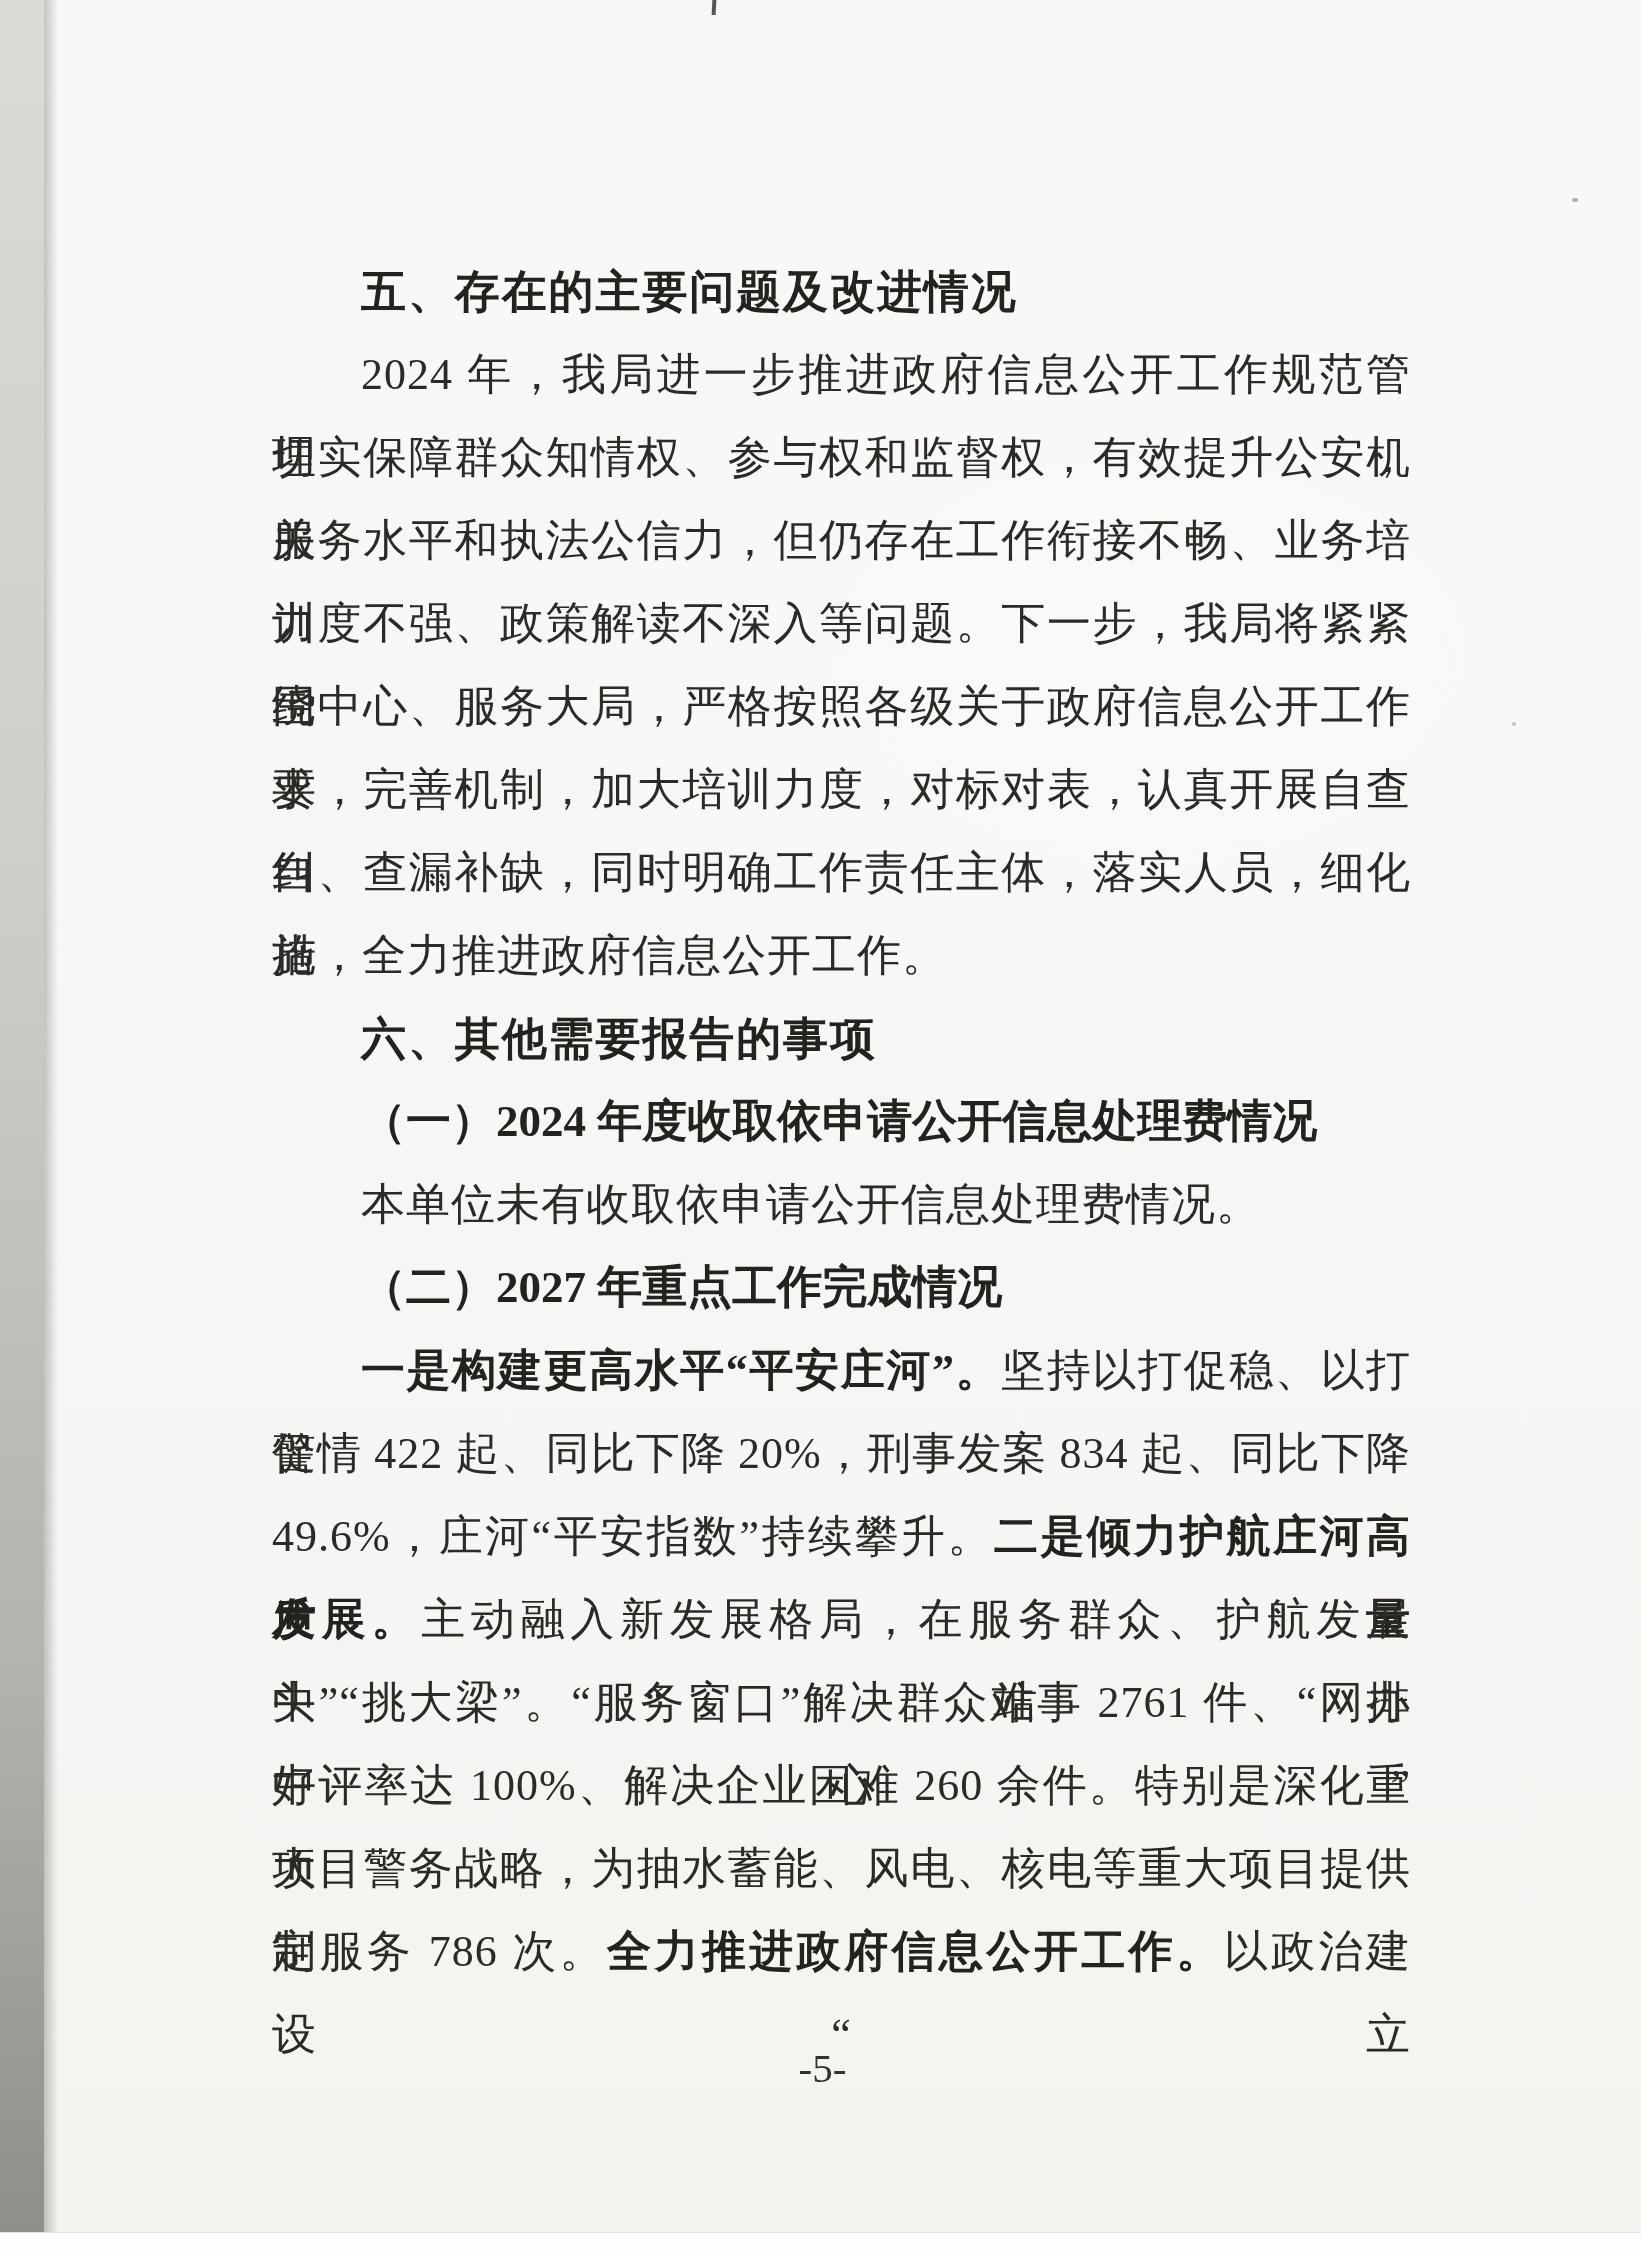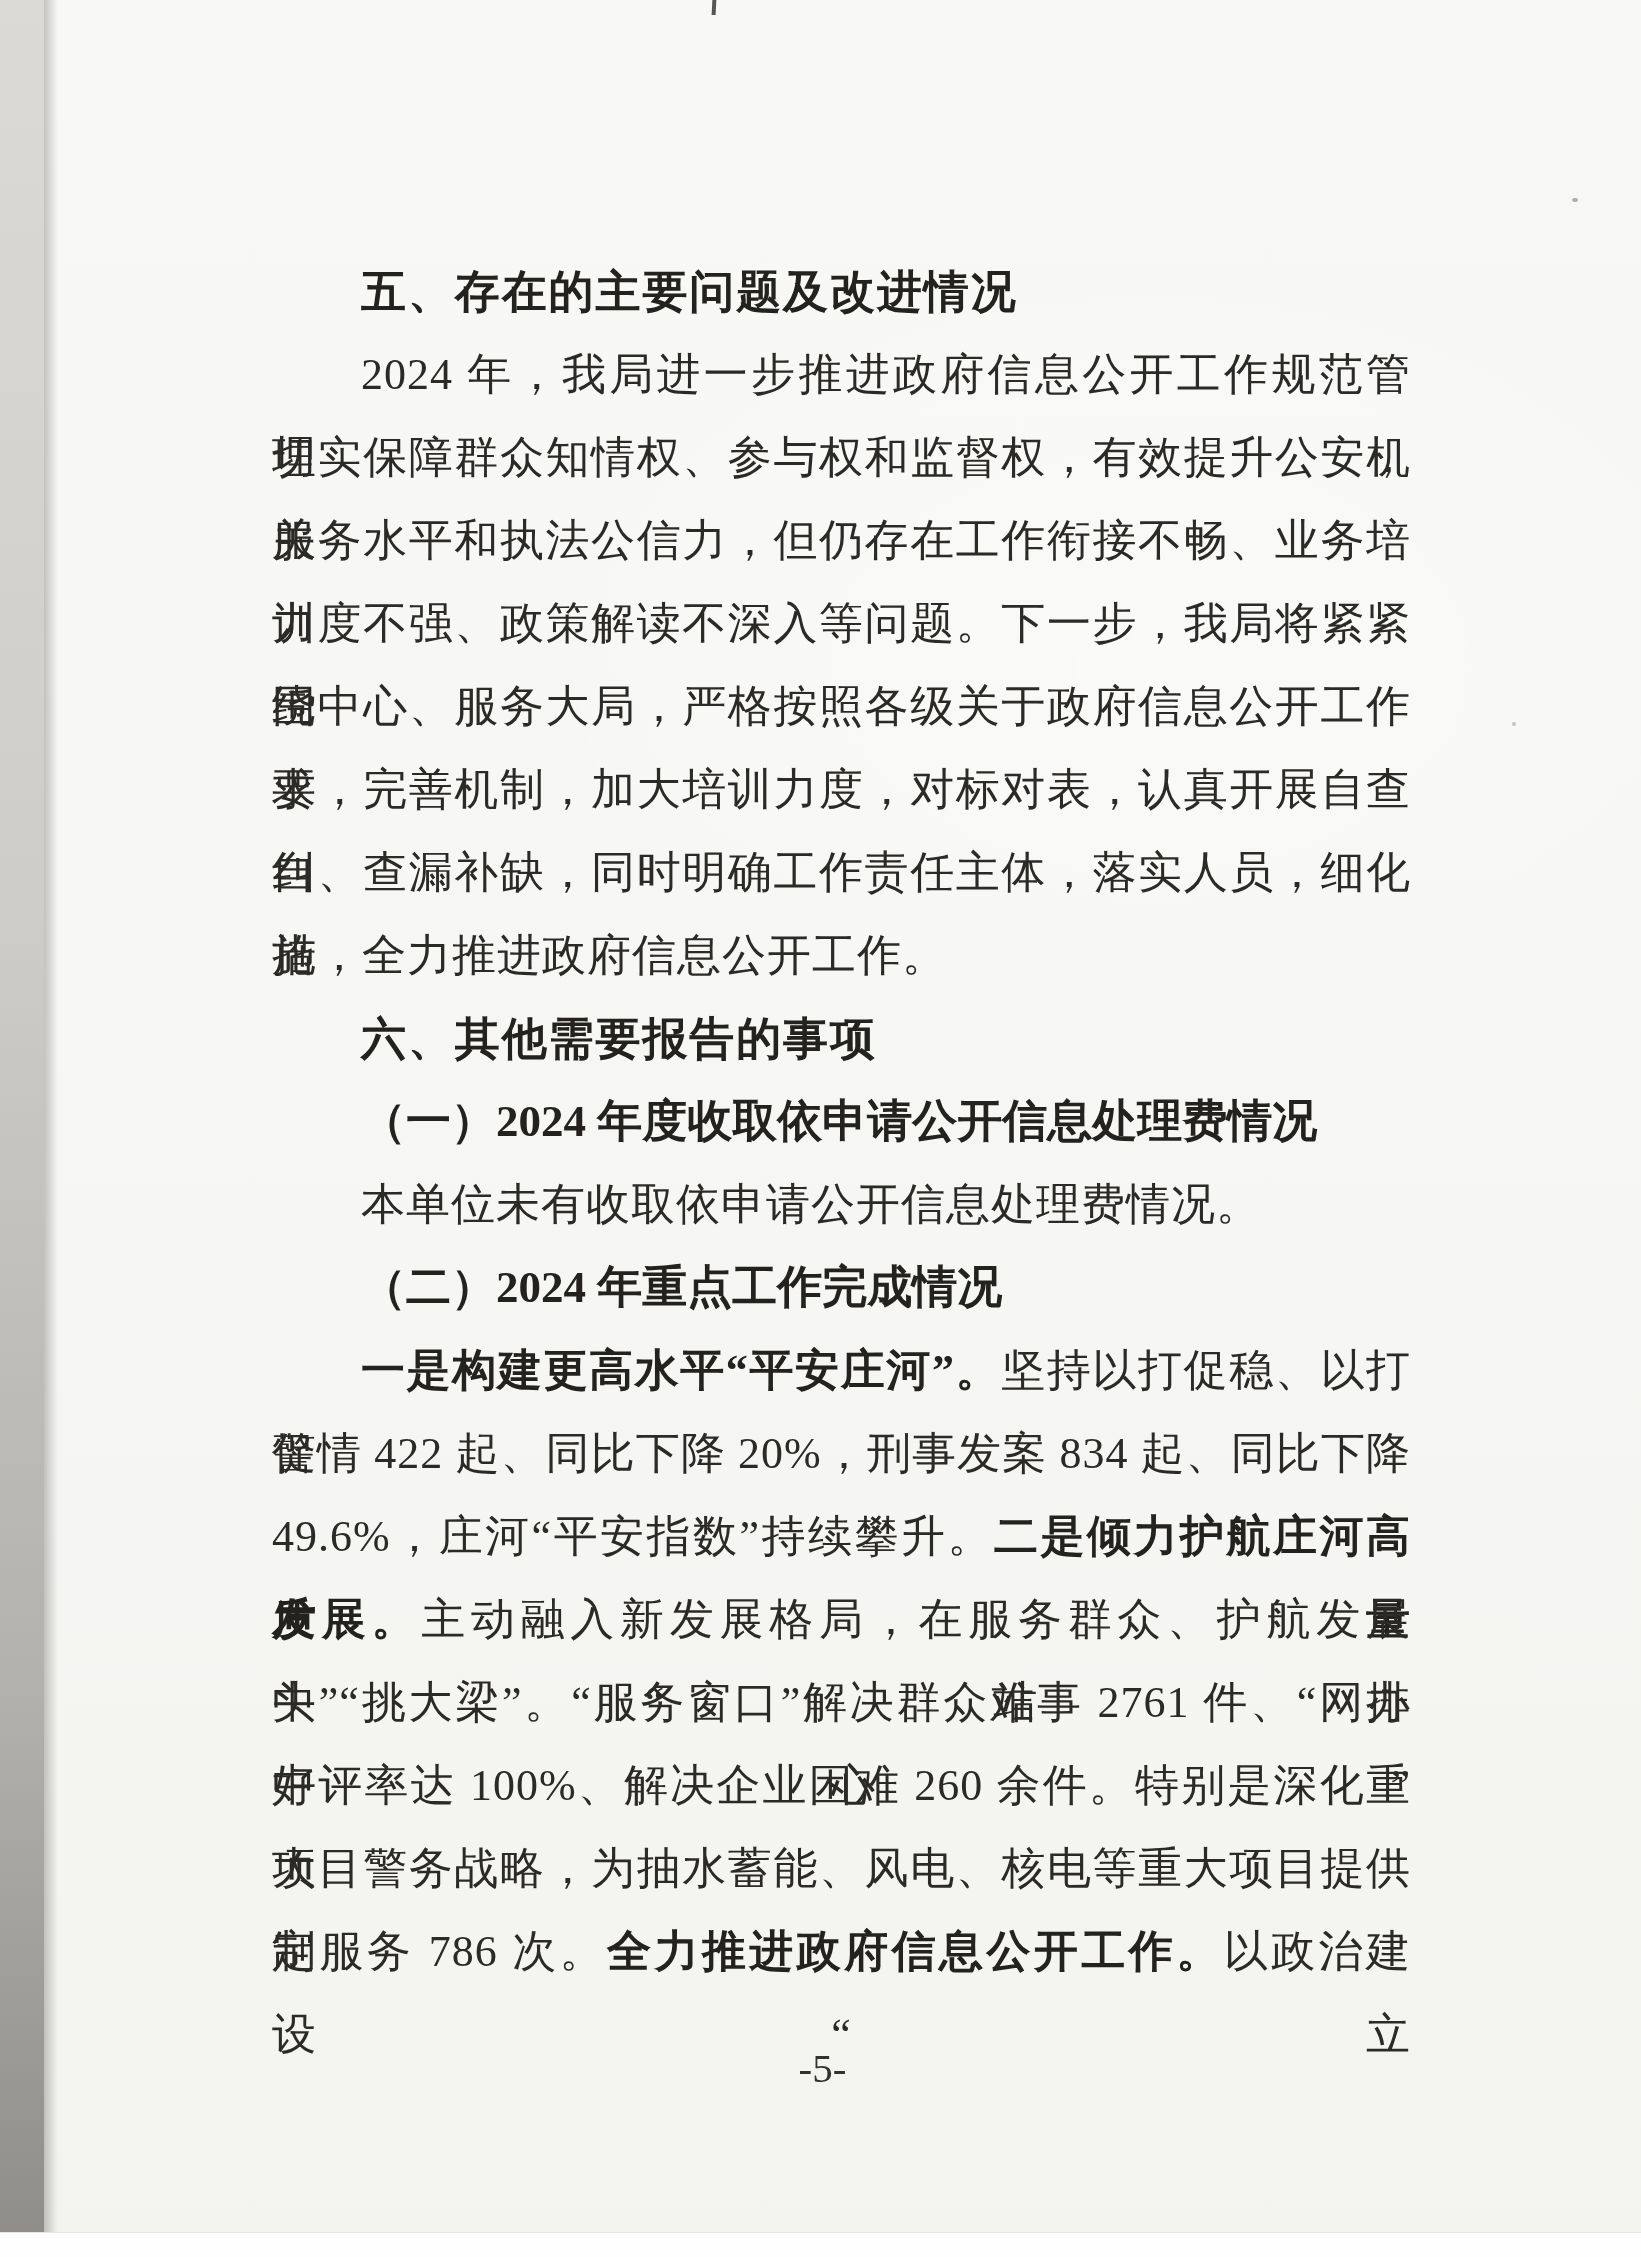--- a/index.html
+++ b/index.html
@@ -140,21 +140,21 @@
       <div class="line body fill"><span>切实保障群众知情权、参与权和监督权，有效提升公安机关</span></div>
       <div class="line body fill"><span>服务水平和执法公信力，但仍存在工作衔接不畅、业务培训</span></div>
       <div class="line body fill"><span>力度不强、政策解读不深入等问题。下一步，我局将紧紧围</span></div>
       <div class="line body fill"><span>绕中心、服务大局，严格按照各级关于政府信息公开工作要</span></div>
       <div class="line body fill"><span>求，完善机制，加大培训力度，对标对表，认真开展自查自</span></div>
       <div class="line body fill"><span>纠、查漏补缺，同时明确工作责任主体，落实人员，细化措</span></div>
       <div class="line body"><span>施，全力推进政府信息公开工作。</span></div>
       <div class="line heading-sans indent"><span class="b">六、其他需要报告的事项</span></div>
       <div class="line heading-serif indent"><span class="b">（一）2024 年度收取依申请公开信息处理费情况</span></div>
       <div class="line body indent"><span>本单位未有收取依申请公开信息处理费情况。</span></div>
-      <div class="line heading-serif indent"><span class="b">（二）2024 年重点工作完成情况</span></div>
+      <div class="line heading-serif indent"><span class="b">（二）2027 年重点工作完成情况</span></div>
       <div class="line body fill indent"><span class="b">一是构建更高水平“平安庄河”。</span><span>坚持以打促稳、以打促</span></div>
       <div class="line body fill"><span>警情 422 起、同比下降 20%，刑事发案 834 起、同比下降</span></div>
       <div class="line body fill"><span>49.6%，庄河“平安指数”持续攀升。</span><span class="b">二是倾力护航庄河高质量</span></div>
       <div class="line body fill"><span class="b">发展。</span><span>主动融入新发展格局，在服务群众、护航发展中“站排</span></div>
       <div class="line body fill"><span>头”“挑大梁”。“服务窗口”解决群众难事 2761 件、“网办中心”</span></div>
       <div class="line body fill"><span>好评率达 100%、解决企业困难 260 余件。特别是深化重大</span></div>
       <div class="line body fill"><span>项目警务战略，为抽水蓄能、风电、核电等重大项目提供定</span></div>
       <div class="line body fill"><span>制服务 786 次。</span><span class="b">全力推进政府信息公开工作。</span><span>以政治建设“立</span></div>
     </div>
 

